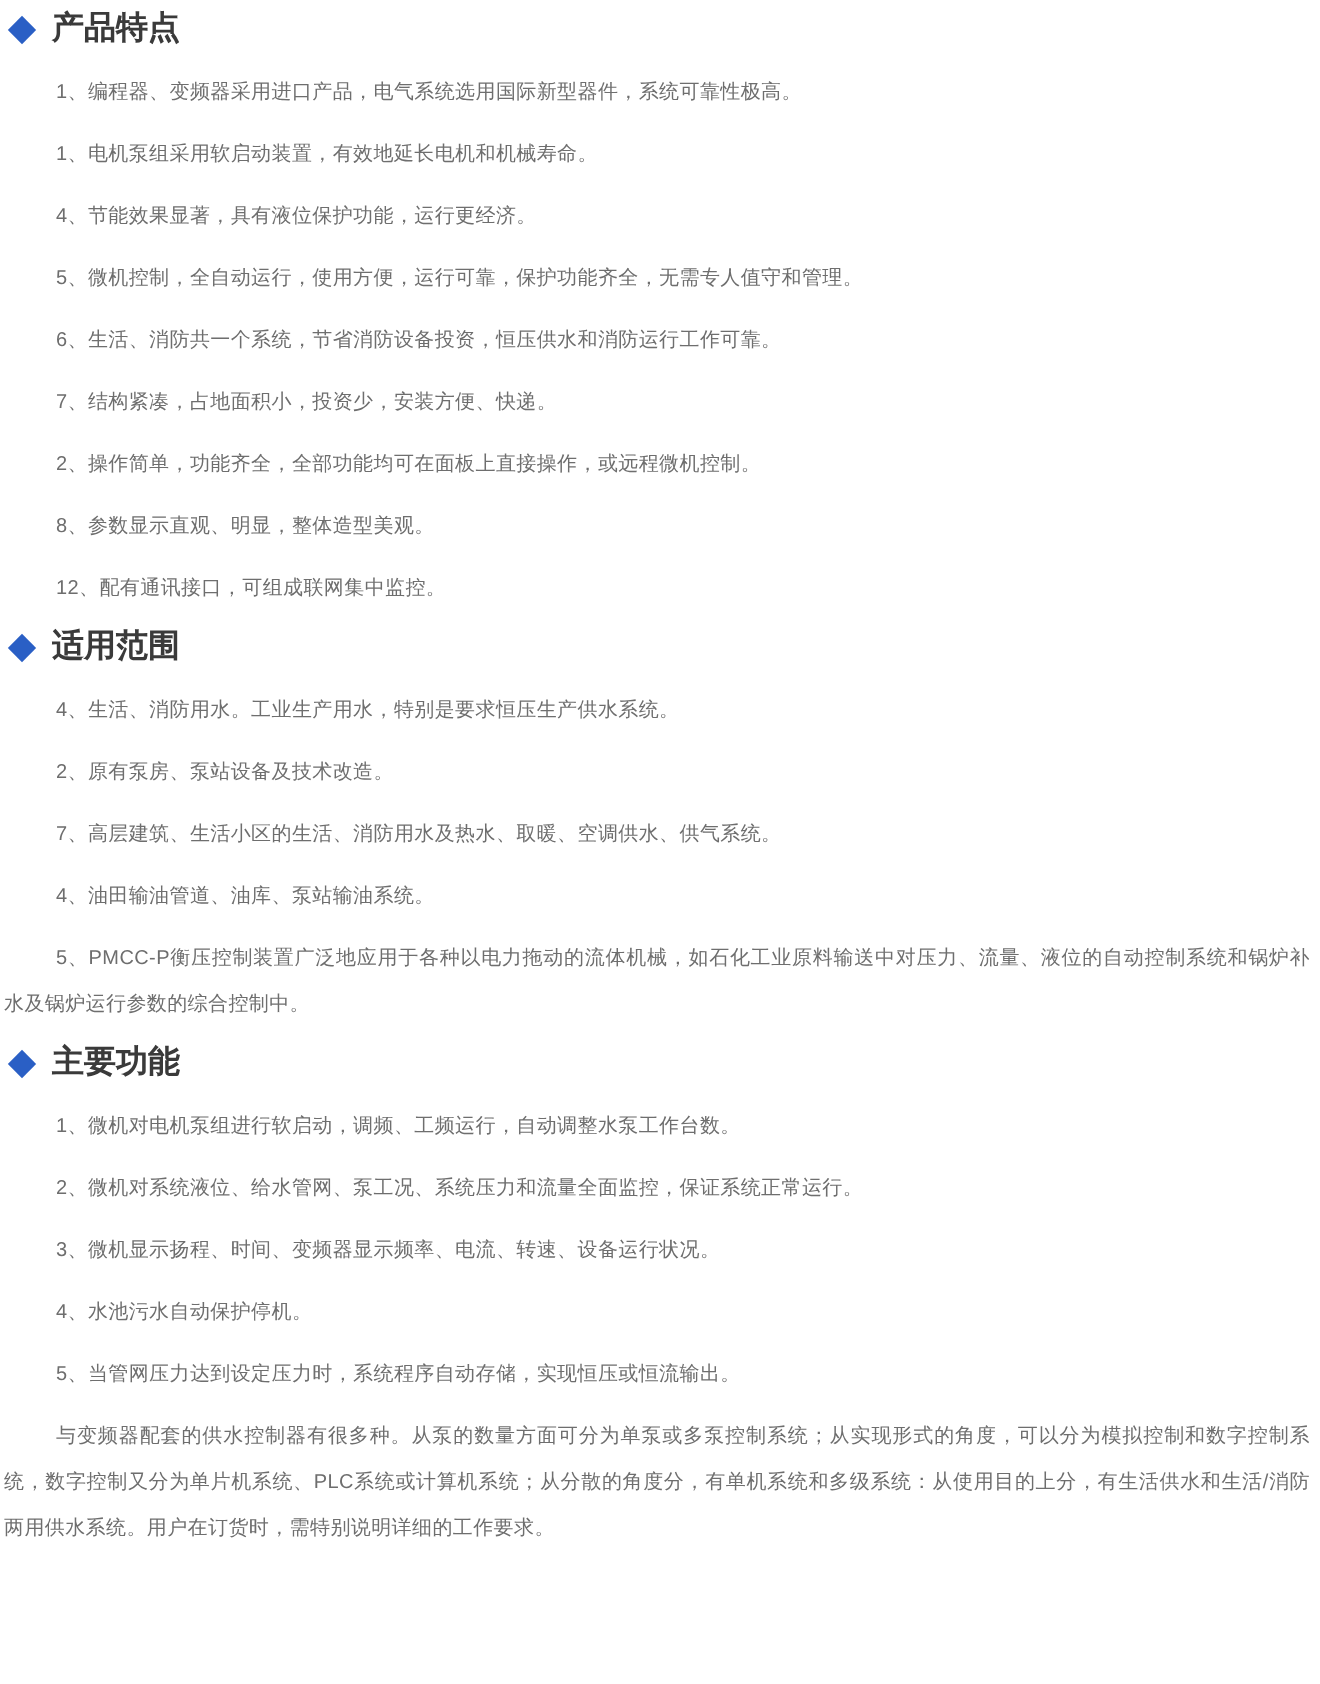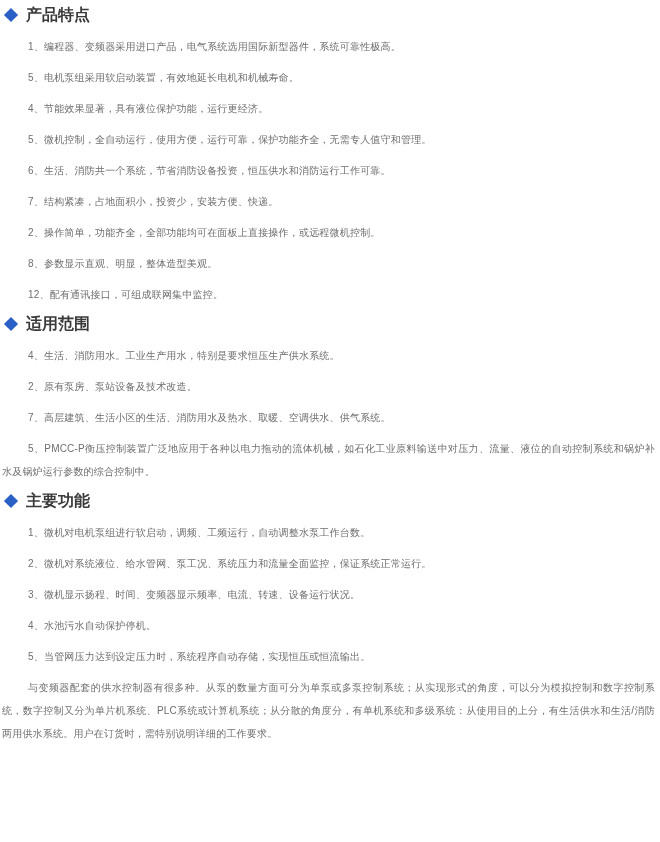--- a/index.html
+++ b/index.html
@@ -49,38 +49,39 @@
 <body>
 
 <div class="page">
 
   <section>
     <h2 class="sec-title">
       <span class="diamond"></span>
       <span>产品特点</span>
     </h2>
     <p class="item">1、编程器、变频器采用进口产品，电气系统选用国际新型器件，系统可靠性极高。</p>
-    <p class="item">5、电机泵组采用软启动装置，有效地延长电机和机械寿命。</p>
+    <p class="item">1、电机泵组采用软启动装置，有效地延长电机和机械寿命。</p>
     <p class="item">4、节能效果显著，具有液位保护功能，运行更经济。</p>
     <p class="item">5、微机控制，全自动运行，使用方便，运行可靠，保护功能齐全，无需专人值守和管理。</p>
     <p class="item">6、生活、消防共一个系统，节省消防设备投资，恒压供水和消防运行工作可靠。</p>
     <p class="item">7、结构紧凑，占地面积小，投资少，安装方便、快递。</p>
     <p class="item">2、操作简单，功能齐全，全部功能均可在面板上直接操作，或远程微机控制。</p>
     <p class="item">8、参数显示直观、明显，整体造型美观。</p>
     <p class="item">12、配有通讯接口，可组成联网集中监控。</p>
   </section>
 
   <section>
     <h2 class="sec-title">
       <span class="diamond"></span>
       <span>适用范围</span>
     </h2>
     <p class="item">4、生活、消防用水。工业生产用水，特别是要求恒压生产供水系统。</p>
     <p class="item">2、原有泵房、泵站设备及技术改造。</p>
     <p class="item">7、高层建筑、生活小区的生活、消防用水及热水、取暖、空调供水、供气系统。</p>
+    <p class="item">4、油田输油管道、油库、泵站输油系统。</p>
     <p class="item">5、PMCC-P衡压控制装置广泛地应用于各种以电力拖动的流体机械，如石化工业原料输送中对压力、流量、液位的自动控制系统和锅炉补水及锅炉运行参数的综合控制中。</p>
   </section>
 
   <section>
     <h2 class="sec-title">
       <span class="diamond"></span>
       <span>主要功能</span>
     </h2>
     <p class="item">1、微机对电机泵组进行软启动，调频、工频运行，自动调整水泵工作台数。</p>
     <p class="item">2、微机对系统液位、给水管网、泵工况、系统压力和流量全面监控，保证系统正常运行。</p>

